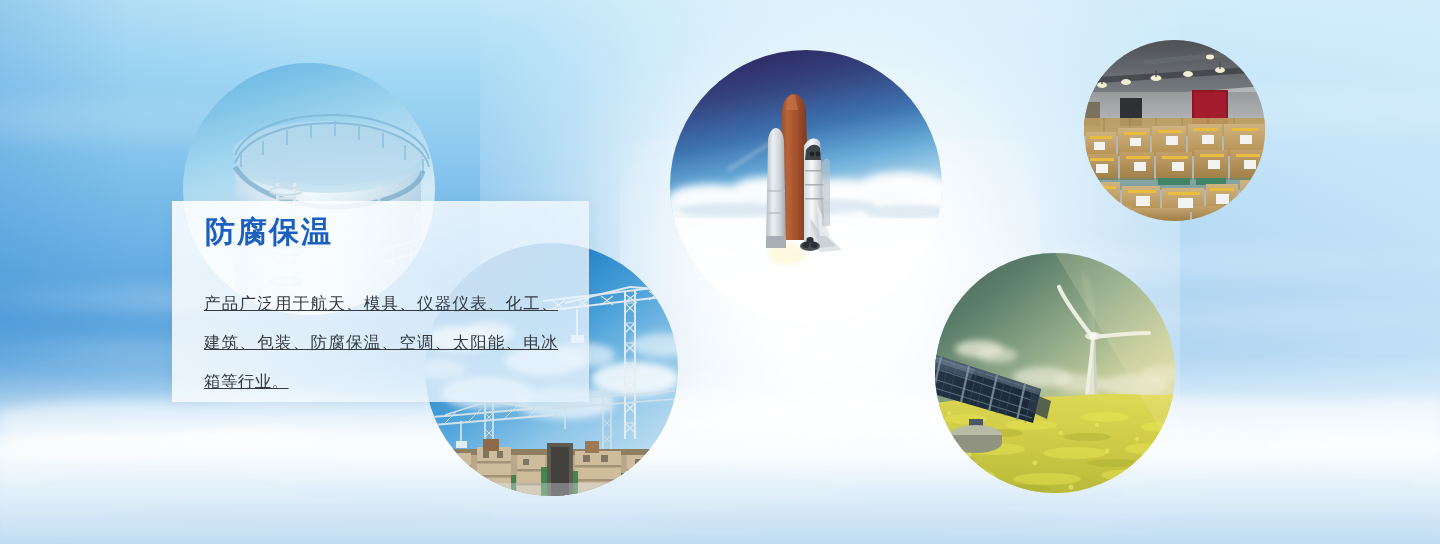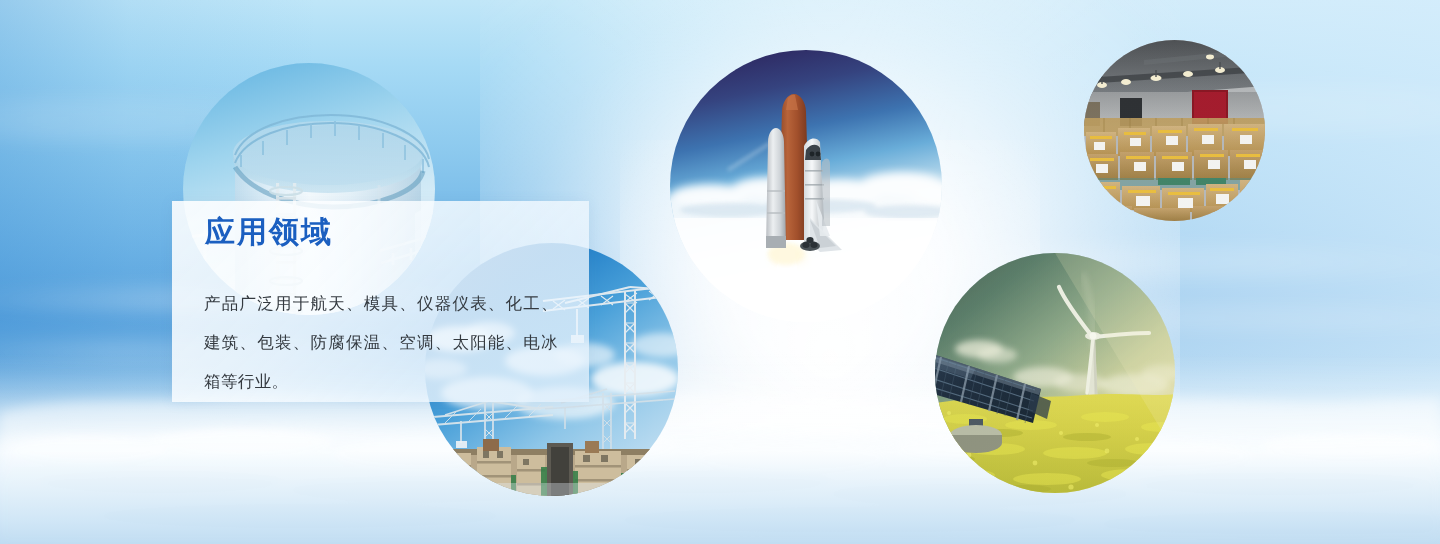--- a/index.html
+++ b/index.html
@@ -107,20 +107,21 @@
     line-height:1;
     white-space:nowrap;
   }
   #panel-desc{
     position:absolute;left:32px;top:83px;width:354px;
     font-size:16.5px;
     color:#343a40;
     line-height:39px;
     letter-spacing:0.4px;
     text-align:justify;
+    text-decoration:underline;
   }
 </style>
 </head>
 <body>
 
 <div id="banner">
 
   <div class="sky-base"></div>
   <div class="sky-left-tint"></div>
   <div class="sky-right-tint"></div>
@@ -815,17 +816,17 @@
       </g>
 
       <path d="M96 140 L116 148 L112 166 L94 158 Z" fill="#25354a" opacity=".75"></path>
 
       <rect width="240" height="240" fill="url(#enSky)" opacity=".05"></rect>
       <path d="M240 0 L240 200 L120 0 Z" fill="#f6f0c4" opacity=".18"></path>
     </svg>
   </div>
 
   <div id="panel">
-    <div id="panel-title">应用领域</div>
+    <div id="panel-title">防腐保温</div>
     <div id="panel-desc">产品广泛用于航天、模具、仪器仪表、化工、建筑、包装、防腐保温、空调、太阳能、电冰箱等行业。</div>
   </div>
 
 </div>
 
 </body></html>

